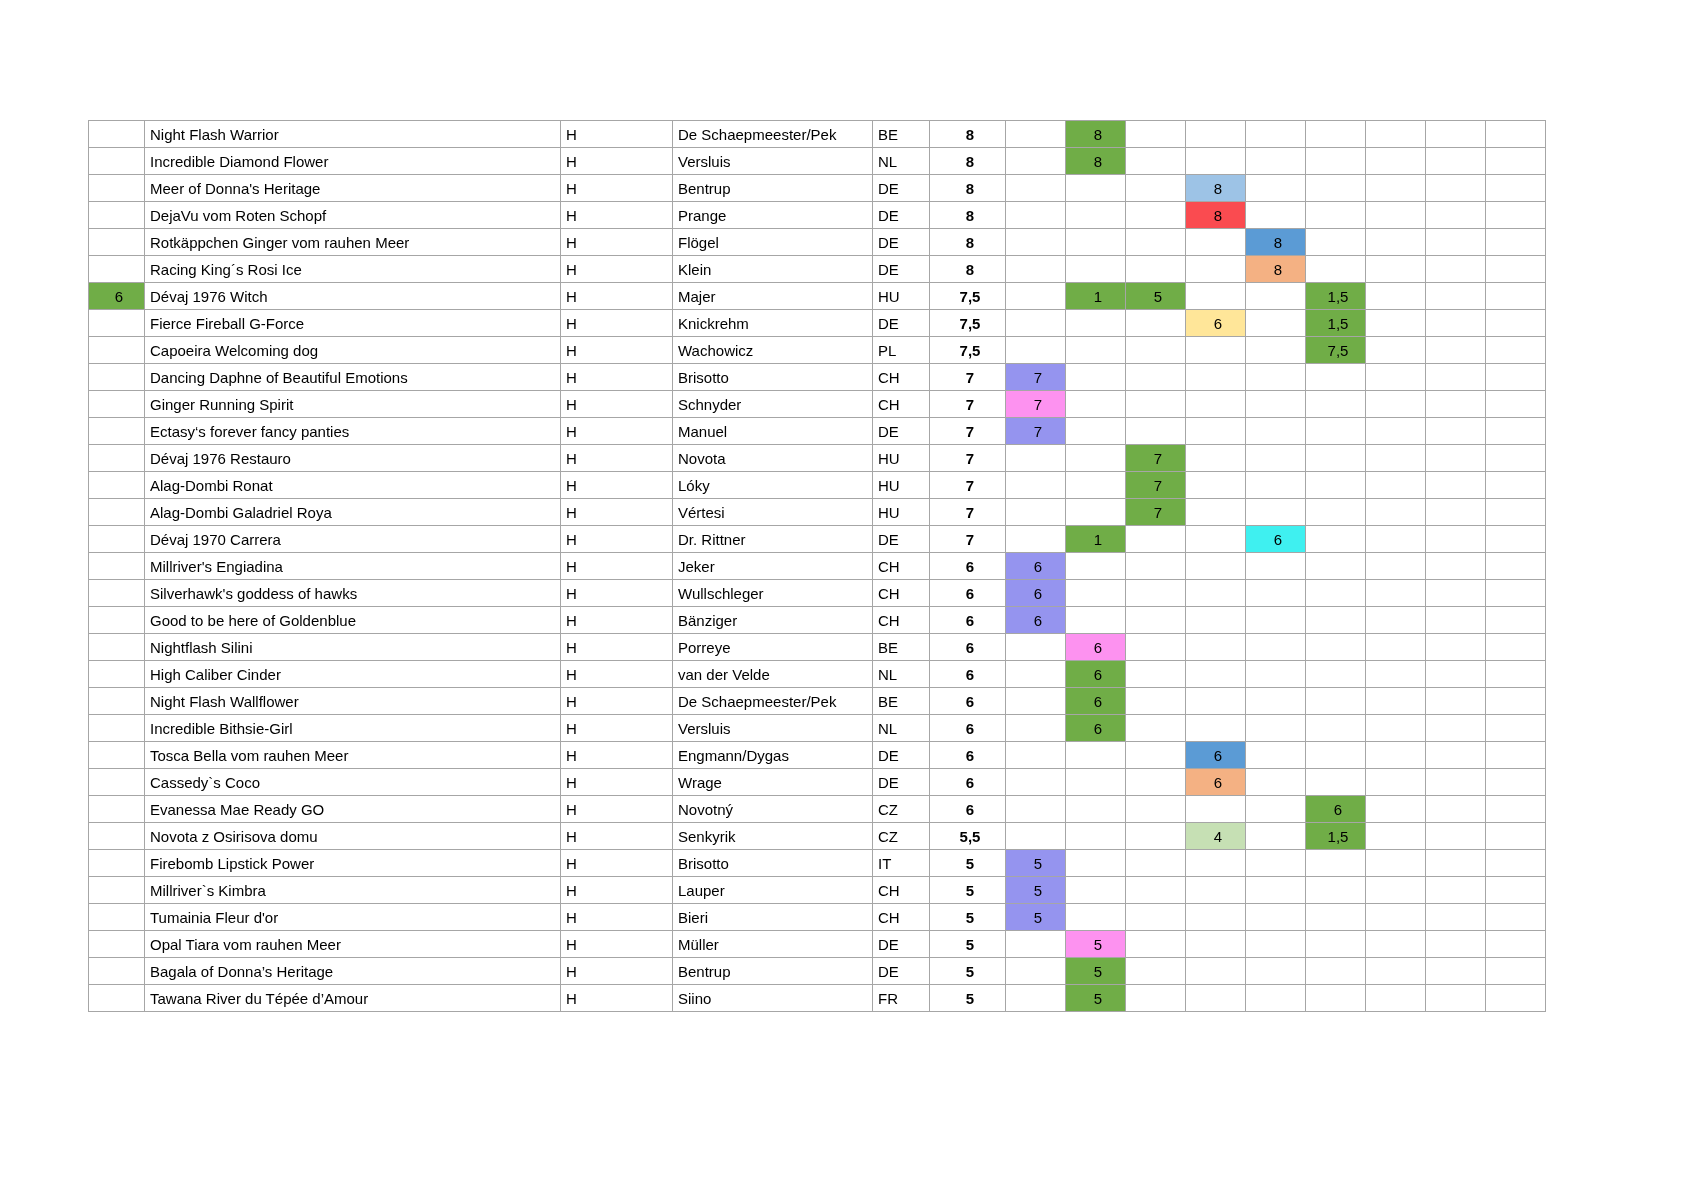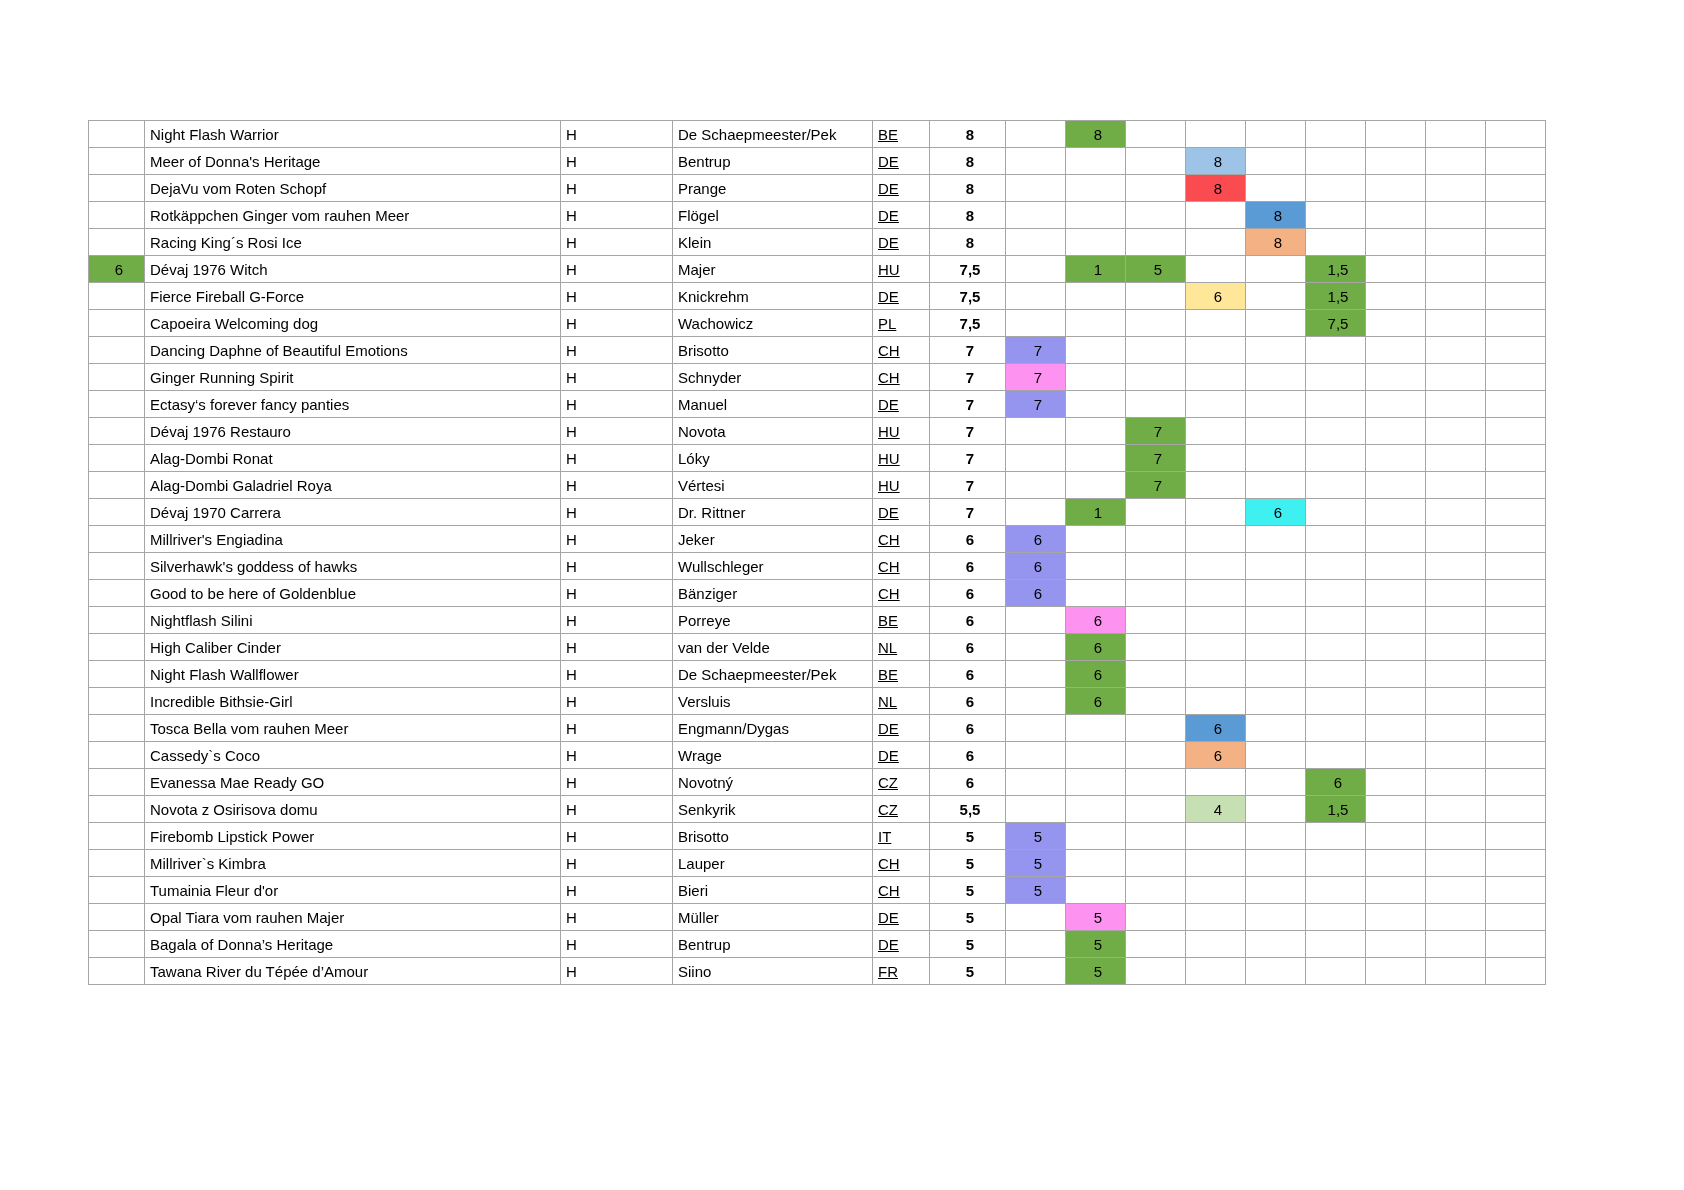--- a/index.html
+++ b/index.html
@@ -11,21 +11,21 @@
   table.grid{border-collapse:collapse;table-layout:fixed;}
   table.grid td{
     height:27px;box-sizing:border-box;
     border:1px solid #A6A6A6;
     font-size:15px;line-height:25px;
     padding:0 0 0 5px;
     white-space:nowrap;overflow:hidden;
     background:#fff;
   }
   td.c-pre{text-align:center;padding:0;}
-  td.c-country{padding-left:4px;text-decoration:underline;}
+  td.c-country{padding-left:4px;}
   td.c-score{font-weight:bold;text-align:center;padding:0;}
   td.c-mark{text-align:center;padding:0;}
 </style>
 </head>
 <body>
 
 <div class="sheet">
   <table class="grid" id="results-table">
     <colgroup id="cols">
         <col style="width: 56px;">
@@ -57,20 +57,37 @@
           <td class="c-mark"></td>
           <td class="c-mark"></td>
           <td class="c-mark"></td>
           <td class="c-mark"></td>
           <td class="c-mark"></td>
           <td class="c-mark"></td>
           <td class="c-mark"></td>
         </tr>
         <tr>
           <td class="c-pre"></td>
+          <td class="c-name">Incredible Diamond Flower</td>
+          <td class="c-sex">H</td>
+          <td class="c-owner">Versluis</td>
+          <td class="c-country">NL</td>
+          <td class="c-score">8</td>
+          <td class="c-mark"></td>
+          <td class="c-mark" style="background: rgb(112, 173, 71);">8</td>
+          <td class="c-mark"></td>
+          <td class="c-mark"></td>
+          <td class="c-mark"></td>
+          <td class="c-mark"></td>
+          <td class="c-mark"></td>
+          <td class="c-mark"></td>
+          <td class="c-mark"></td>
+        </tr>
+        <tr>
+          <td class="c-pre"></td>
           <td class="c-name">Meer of Donna's Heritage</td>
           <td class="c-sex">H</td>
           <td class="c-owner">Bentrup</td>
           <td class="c-country">DE</td>
           <td class="c-score">8</td>
           <td class="c-mark"></td>
           <td class="c-mark"></td>
           <td class="c-mark"></td>
           <td class="c-mark" style="background: rgb(157, 195, 230);">8</td>
           <td class="c-mark"></td>
@@ -533,21 +550,21 @@
           <td class="c-mark"></td>
           <td class="c-mark"></td>
           <td class="c-mark"></td>
           <td class="c-mark"></td>
           <td class="c-mark"></td>
           <td class="c-mark"></td>
           <td class="c-mark"></td>
         </tr>
         <tr>
           <td class="c-pre"></td>
-          <td class="c-name">Opal Tiara vom rauhen Majer</td>
+          <td class="c-name">Opal Tiara vom rauhen Meer</td>
           <td class="c-sex">H</td>
           <td class="c-owner">Müller</td>
           <td class="c-country">DE</td>
           <td class="c-score">5</td>
           <td class="c-mark"></td>
           <td class="c-mark" style="background: rgb(253, 146, 240);">5</td>
           <td class="c-mark"></td>
           <td class="c-mark"></td>
           <td class="c-mark"></td>
           <td class="c-mark"></td>

